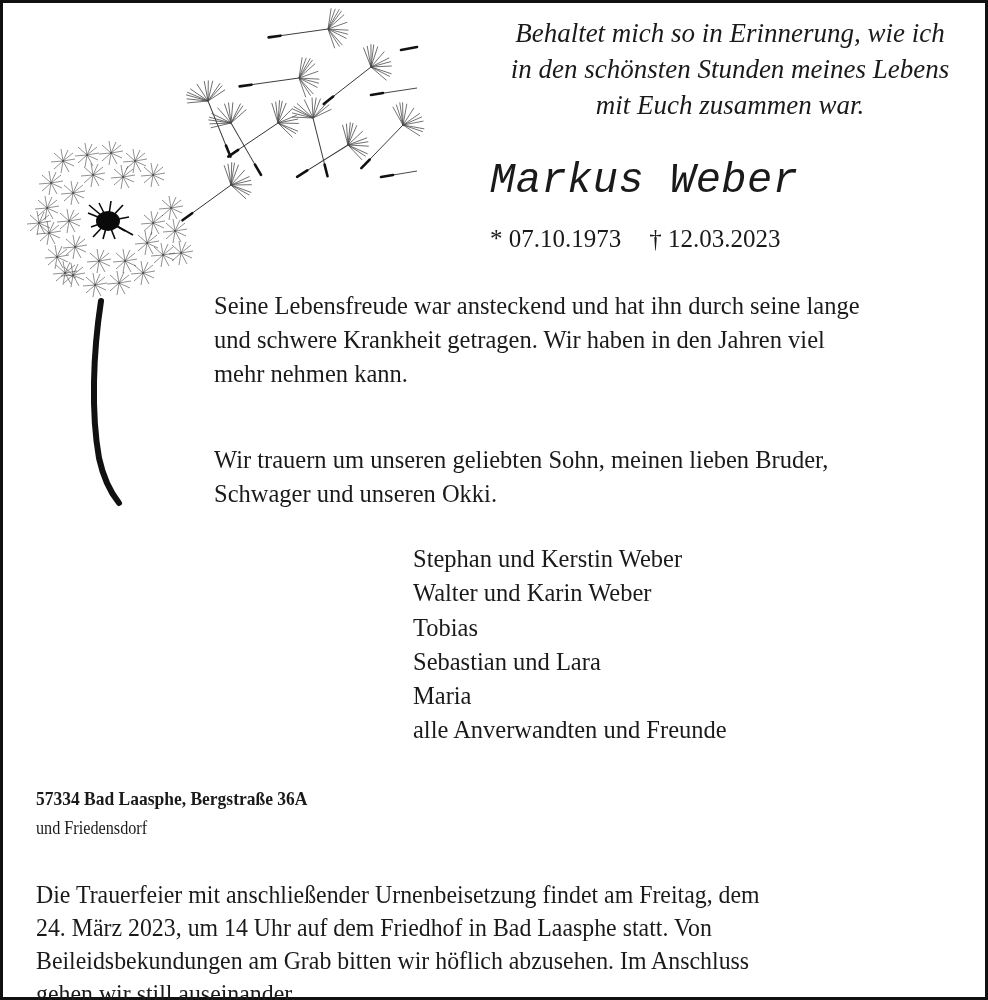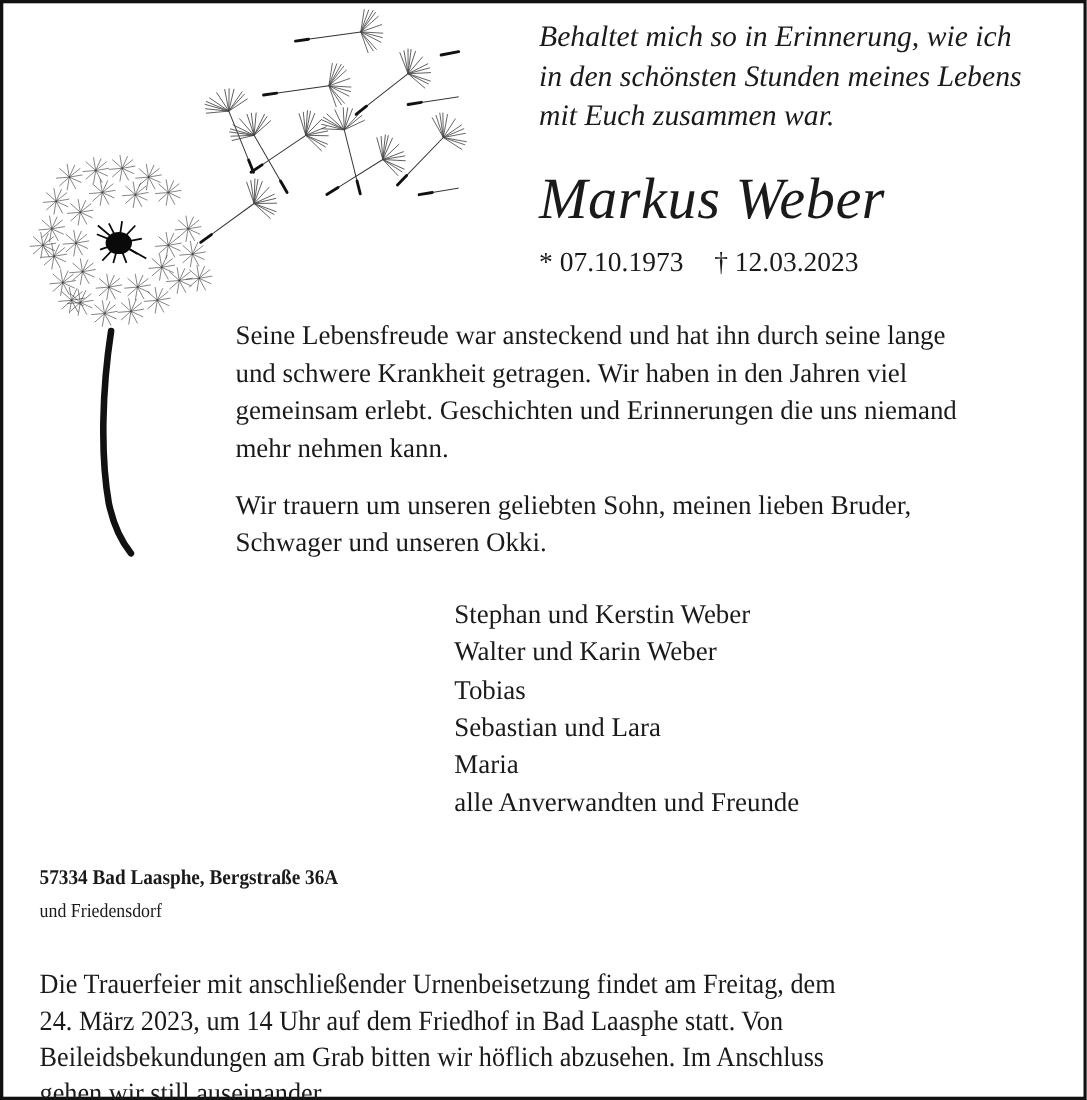--- a/index.html
+++ b/index.html
@@ -6,25 +6,26 @@
   body { width: 988px; height: 1000px; position: relative; overflow: hidden; }
   .frame {
     position: absolute; left: 0; top: 0; width: 988px; height: 1000px;
     box-sizing: border-box; border: 3px solid #111111; background: #ffffff;
   }
   .serif { font-family: "Liberation Serif", "DejaVu Serif", serif; color: #1a1a1a; }
   .quote {
     position: absolute; left: 487px; top: 12px; width: 480px;
     font-style: italic; font-size: 27px; line-height: 36px;
   }
-  .quote div { white-space: nowrap; }
+  .quote div { white-space: nowrap; text-align: center; }
   .name {
     position: absolute; left: 487px; top: 146px;
-    font-style: italic; font-size: 53px; line-height: 64px; white-space: nowrap;
+    font-style: italic; font-size: 42px; line-height: 64px; white-space: nowrap;
     letter-spacing: 0.5px;
+    font-family: Liberation Mono, monospace;
   }
   .dates {
     position: absolute; left: 487px; top: 220px;
     font-size: 25px; line-height: 32px; white-space: nowrap;
   }
   .dates .gap { display: inline-block; width: 28px; }
   .body1 {
     position: absolute; left: 211px; top: 286px; width: 770px;
     font-size: 24.5px; line-height: 34px;
   }
@@ -195,21 +196,20 @@
 
   <div class="dates serif">
     <span>*</span>
     <span>07.10.1973</span><span class="gap"></span><span>†</span>
     <span>12.03.2023</span>
   </div>
 
   <div class="body1 serif">
     <div>Seine Lebensfreude war ansteckend und hat ihn durch seine lange</div>
     <div>und schwere Krankheit getragen. Wir haben in den Jahren viel</div>
-    <div>gemeinsam erlebt. Geschichten und Erinnerungen die uns niemand</div>
     <div>mehr nehmen kann.</div>
   </div>
 
   <div class="body2 serif">
     <div>Wir trauern um unseren geliebten Sohn, meinen lieben Bruder,</div>
     <div>Schwager und unseren Okki.</div>
   </div>
 
   <div class="signers serif">
     <div>Stephan und Kerstin Weber</div>

